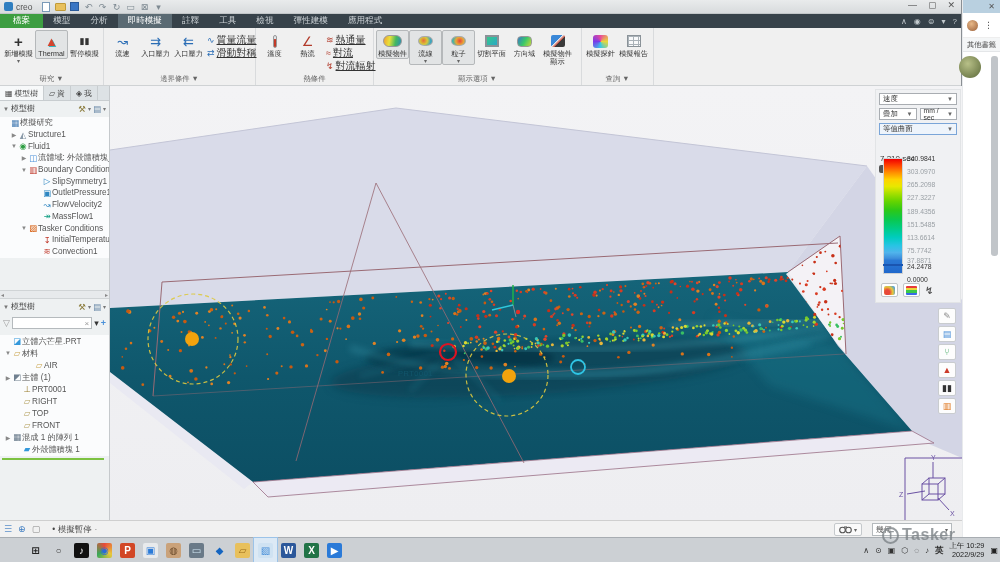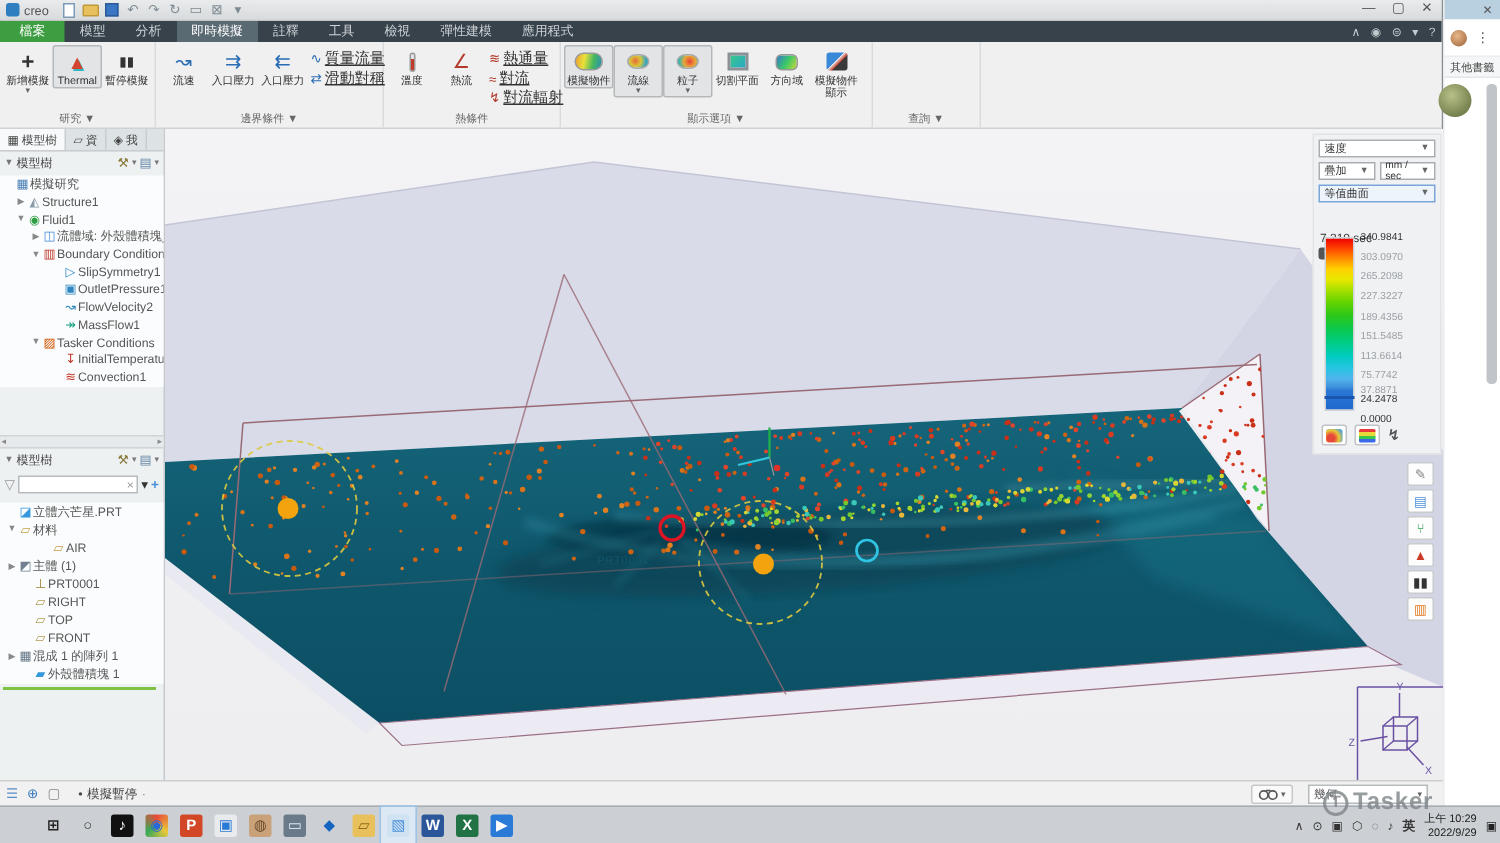--- a/index.html
+++ b/index.html
@@ -368,20 +368,36 @@
             <span class="ric">
                 <span class="ic-simdisp"></span>
               </span>
             <span class="rlb">模擬物件 顯示</span>
               <span class="rdd"></span>
           </div>
           </div>
         <div class="rglabel">顯示選項 ▼</div>
       </div>
       <div class="rgroup" style="width:72px">
+        <div class="rbtns">
+        <div class="rbig">
+            <span class="ric">
+                <span class="ic-probe"></span>
+              </span>
+            <span class="rlb">模擬探針</span>
+              <span class="rdd"></span>
+          </div>
+            <div class="rbig">
+            <span class="ric">
+                <span class="ic-report"></span>
+              </span>
+            <span class="rlb">模擬報告</span>
+              <span class="rdd"></span>
+          </div>
+          </div>
         <div class="rglabel">查詢 ▼</div>
       </div>
     </div>
 
     <div class="leftpanel">
       <div class="ptabs">
 
       <div class="ptab active">
             <span class="pi">▦</span>
             <span>模型樹</span>

